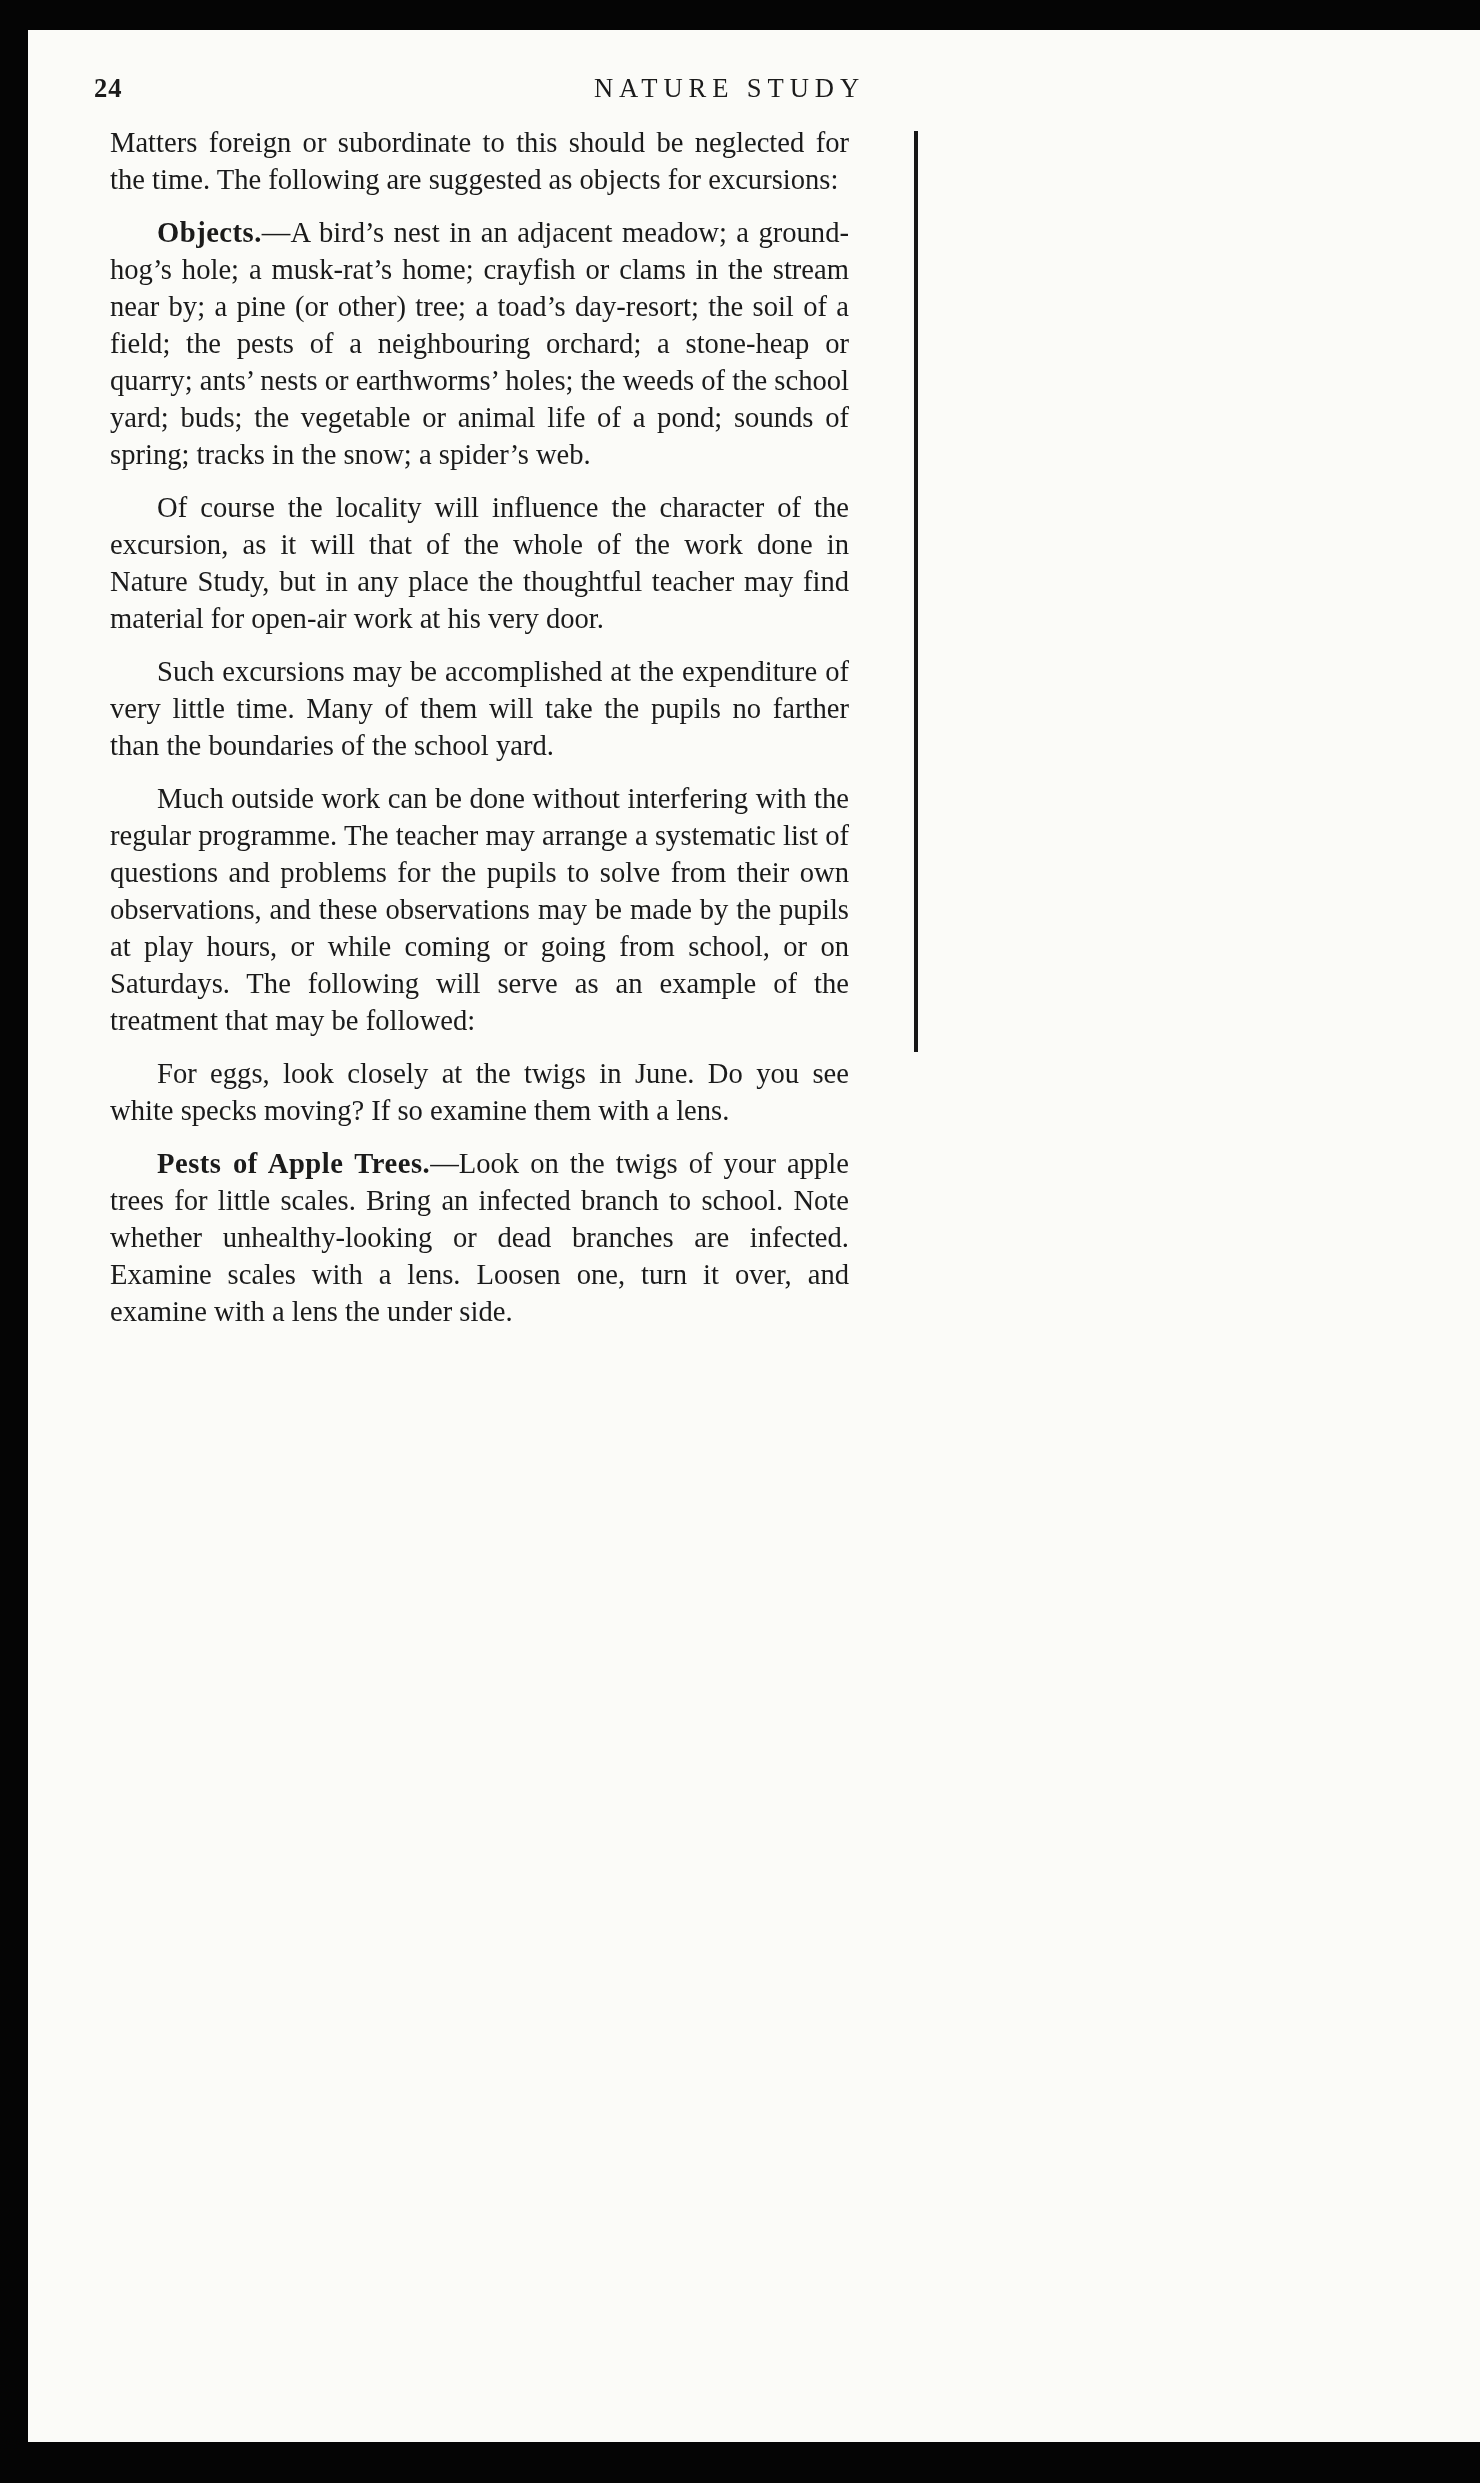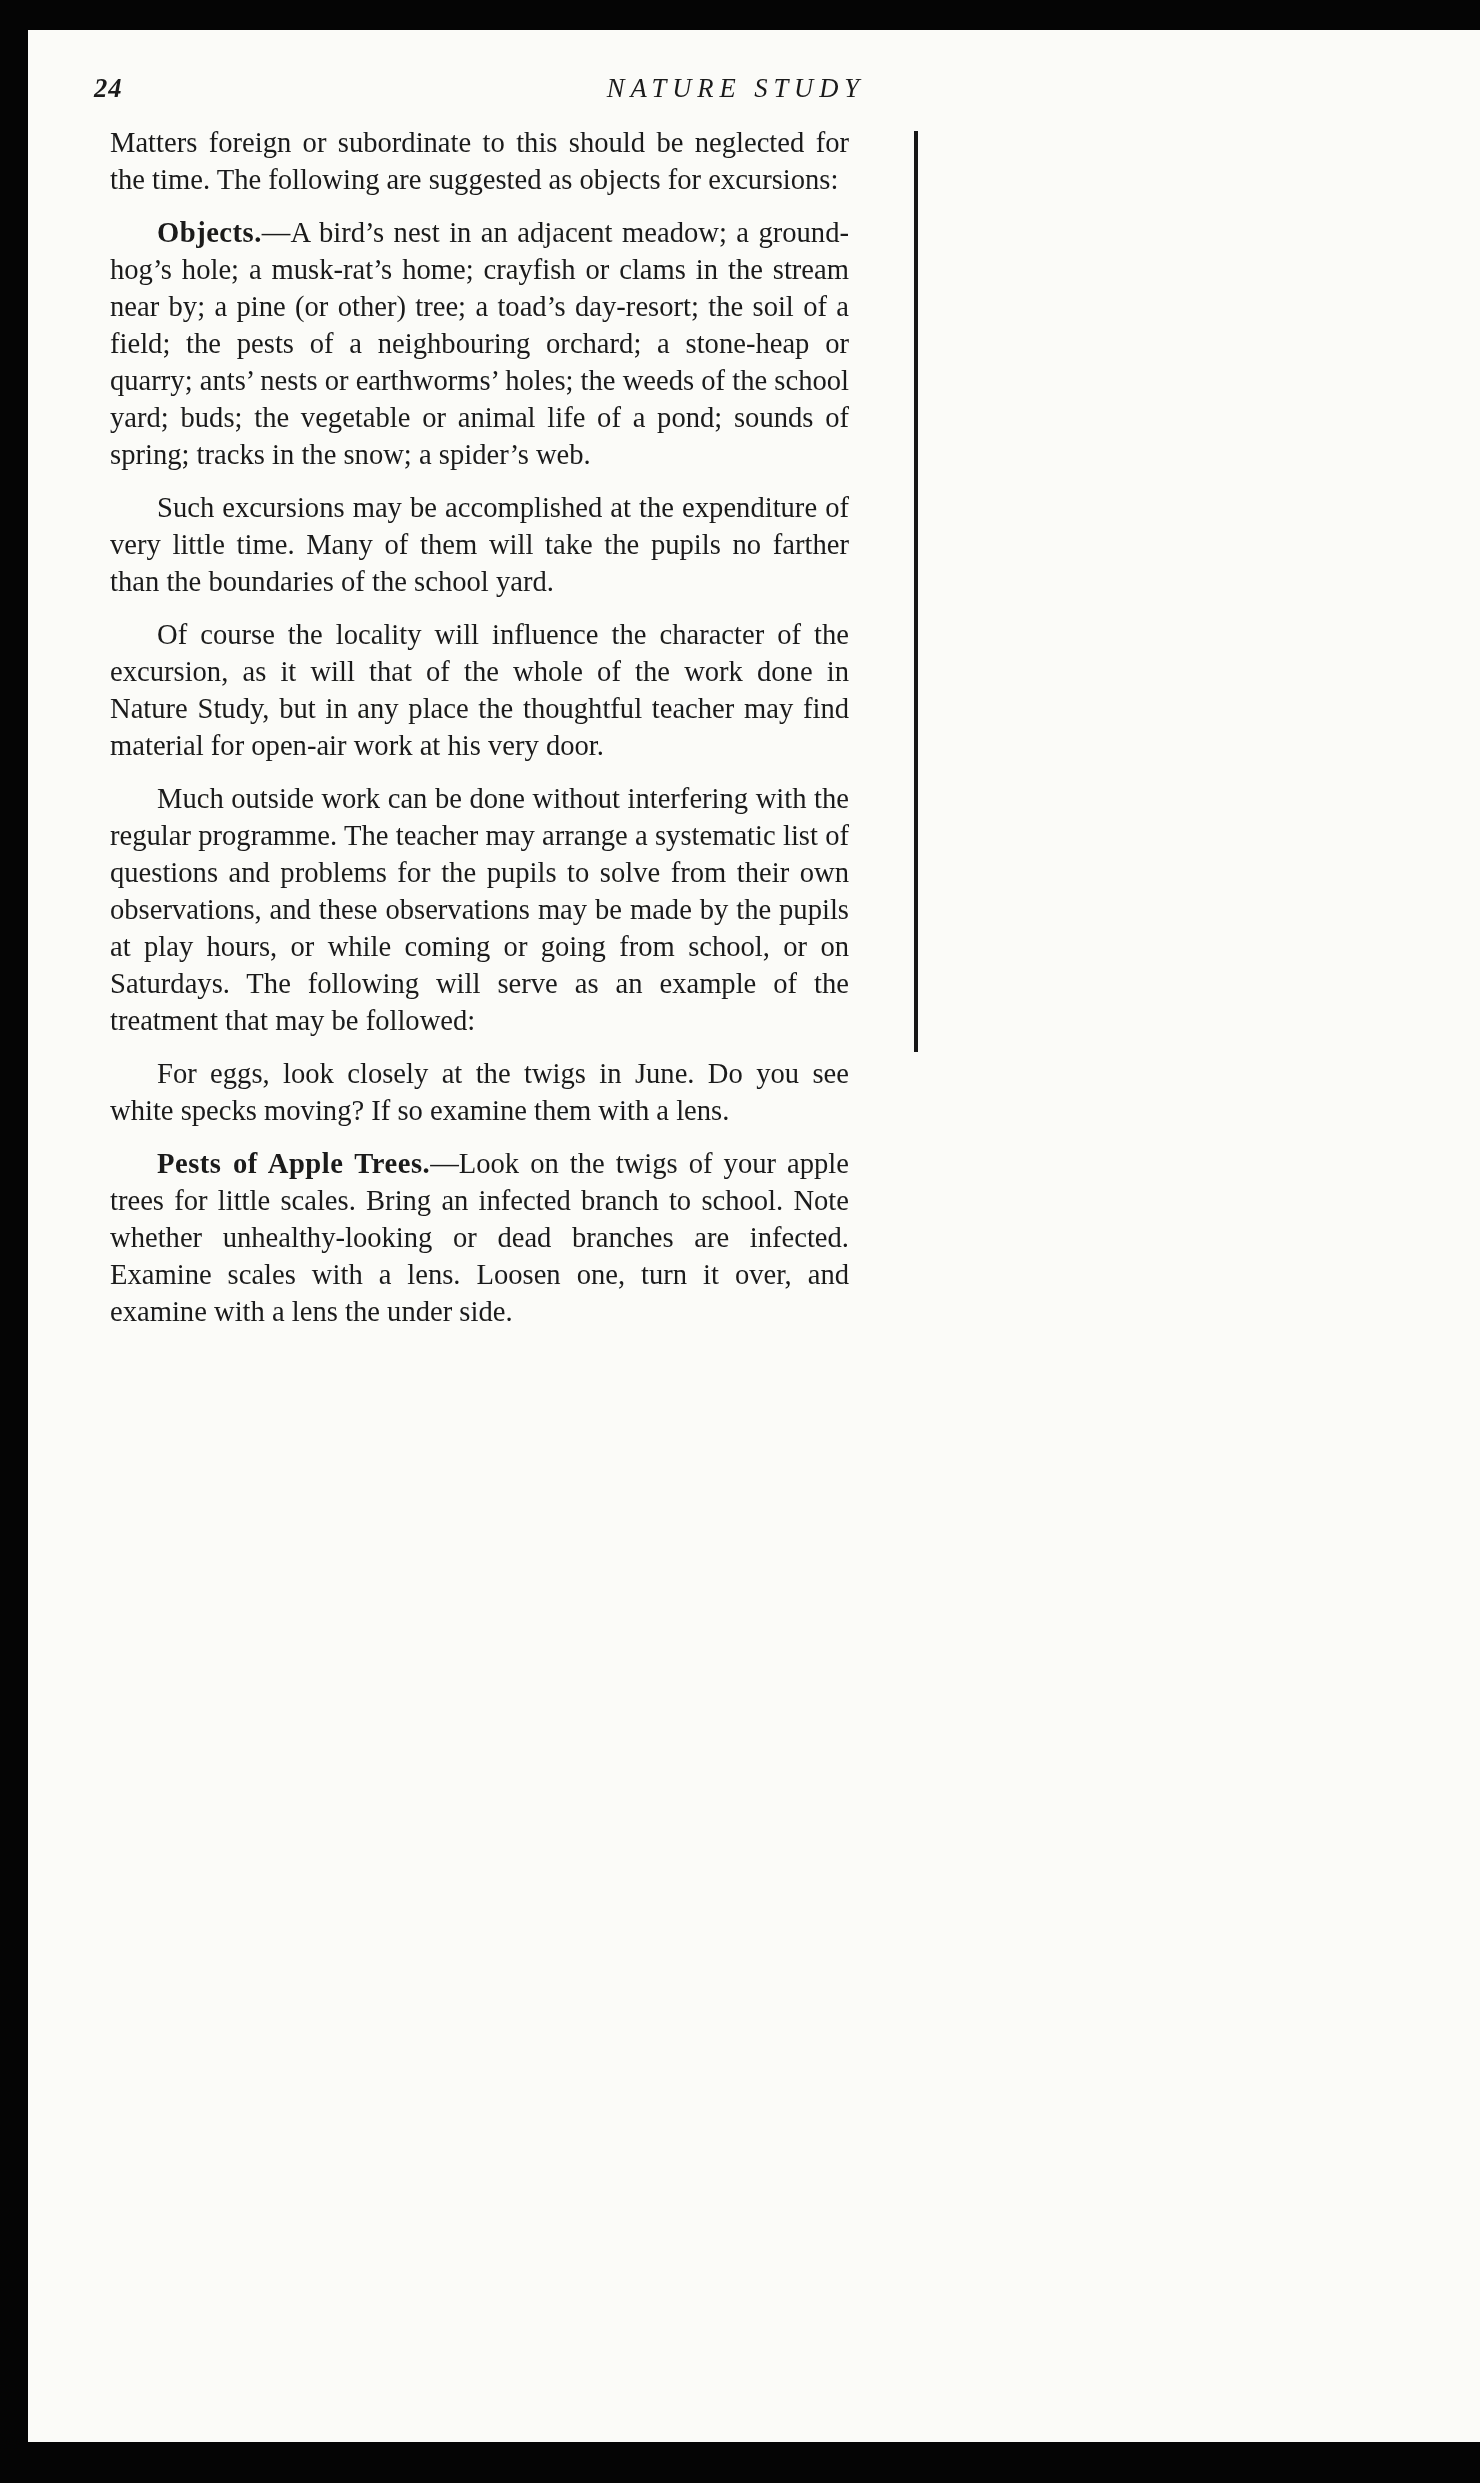--- a/index.html
+++ b/index.html
@@ -41,21 +41,20 @@
     position: absolute;
     left: 94px;
     top: 73px;
     width: 771px;
     color: #1b1b1b;
   }
   .header-row {
     position: relative;
     height: 35px;
     margin-bottom: 13px;
-    font-style: italic;
   }
   .page-num {
     position: absolute;
     left: 0; top: 0;
     font-weight: bold;
     font-size: 26.6px;
     letter-spacing: 1px;
   }
   .running-head {
     position: absolute;
@@ -94,23 +93,23 @@
   <div class="header-row">
     <span class="page-num">24</span>
     <span class="running-head">NATURE STUDY</span>
   </div>
 
   <div class="body-text">
     <p class="noindent"><span class="lead"></span><span>Matters foreign or subordinate to this should be neglected for the time. The following are suggested as objects for excursions:</span></p>
 
     <p><span class="lead">Objects.</span><span>—A bird’s nest in an adjacent meadow; a ground-hog’s hole; a musk-rat’s home; crayfish or clams in the stream near by; a pine (or other) tree; a toad’s day-resort; the soil of a field; the pests of a neighbouring orchard; a stone-heap or quarry; ants’ nests or earthworms’ holes; the weeds of the school yard; buds; the vegetable or animal life of a pond; sounds of spring; tracks in the snow; a spider’s web.</span></p>
 
+    <p><span class="lead"></span><span>Of course the locality will influence the character of the excursion, as it will that of the whole of the work done in Nature Study, but in any place the thoughtful teacher may find material for open-air work at his very door.</span></p>
+
     <p><span class="lead"></span><span>Such excursions may be accomplished at the expenditure of very little time. Many of them will take the pupils no farther than the boundaries of the school yard.</span></p>
-
-    <p><span class="lead"></span><span>Of course the locality will influence the character of the excursion, as it will that of the whole of the work done in Nature Study, but in any place the thoughtful teacher may find material for open-air work at his very door.</span></p>
 
     <p><span class="lead"></span><span>Much outside work can be done without interfering with the regular programme. The teacher may arrange a systematic list of questions and problems for the pupils to solve from their own observations, and these observations may be made by the pupils at play hours, or while coming or going from school, or on Saturdays. The following will serve as an example of the treatment that may be followed:</span></p>
 
     <p><span class="lead"></span><span>For eggs, look closely at the twigs in June. Do you see white specks moving? If so examine them with a lens.</span></p>
 
     <p><span class="lead">Pests of Apple Trees.</span><span>—Look on the twigs of your apple trees for little scales. Bring an infected branch to school. Note whether unhealthy-looking or dead branches are infected. Examine scales with a lens. Loosen one, turn it over, and examine with a lens the under side.</span></p>
   </div>
 
 </div>
 

